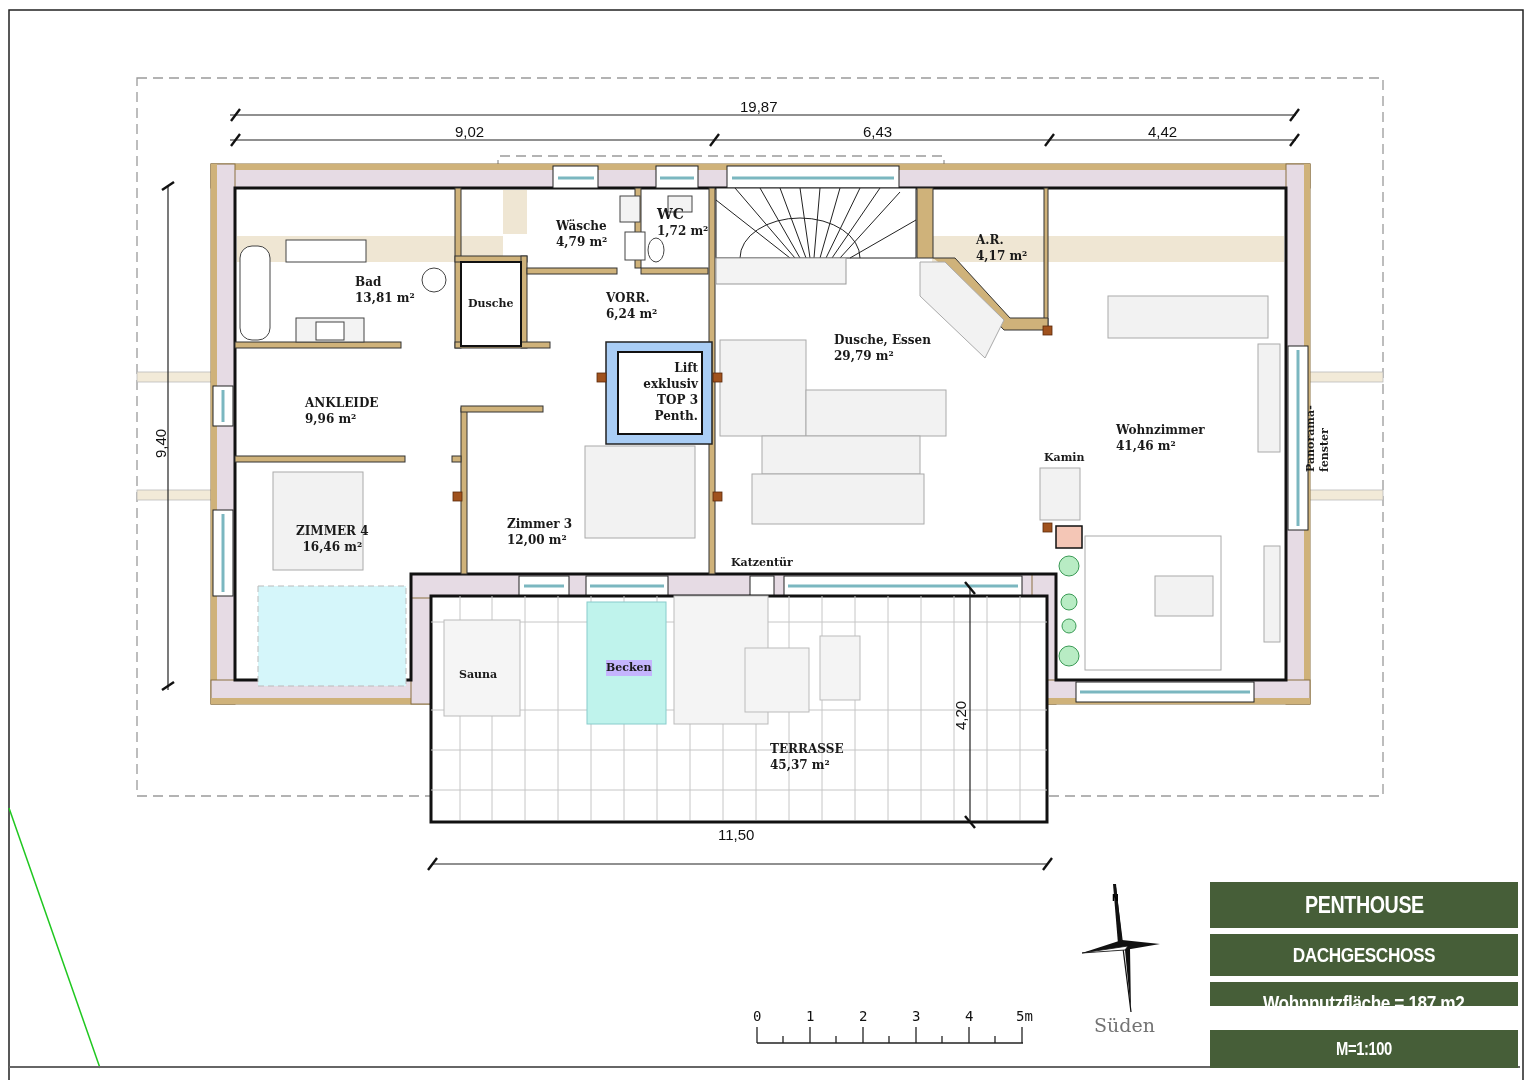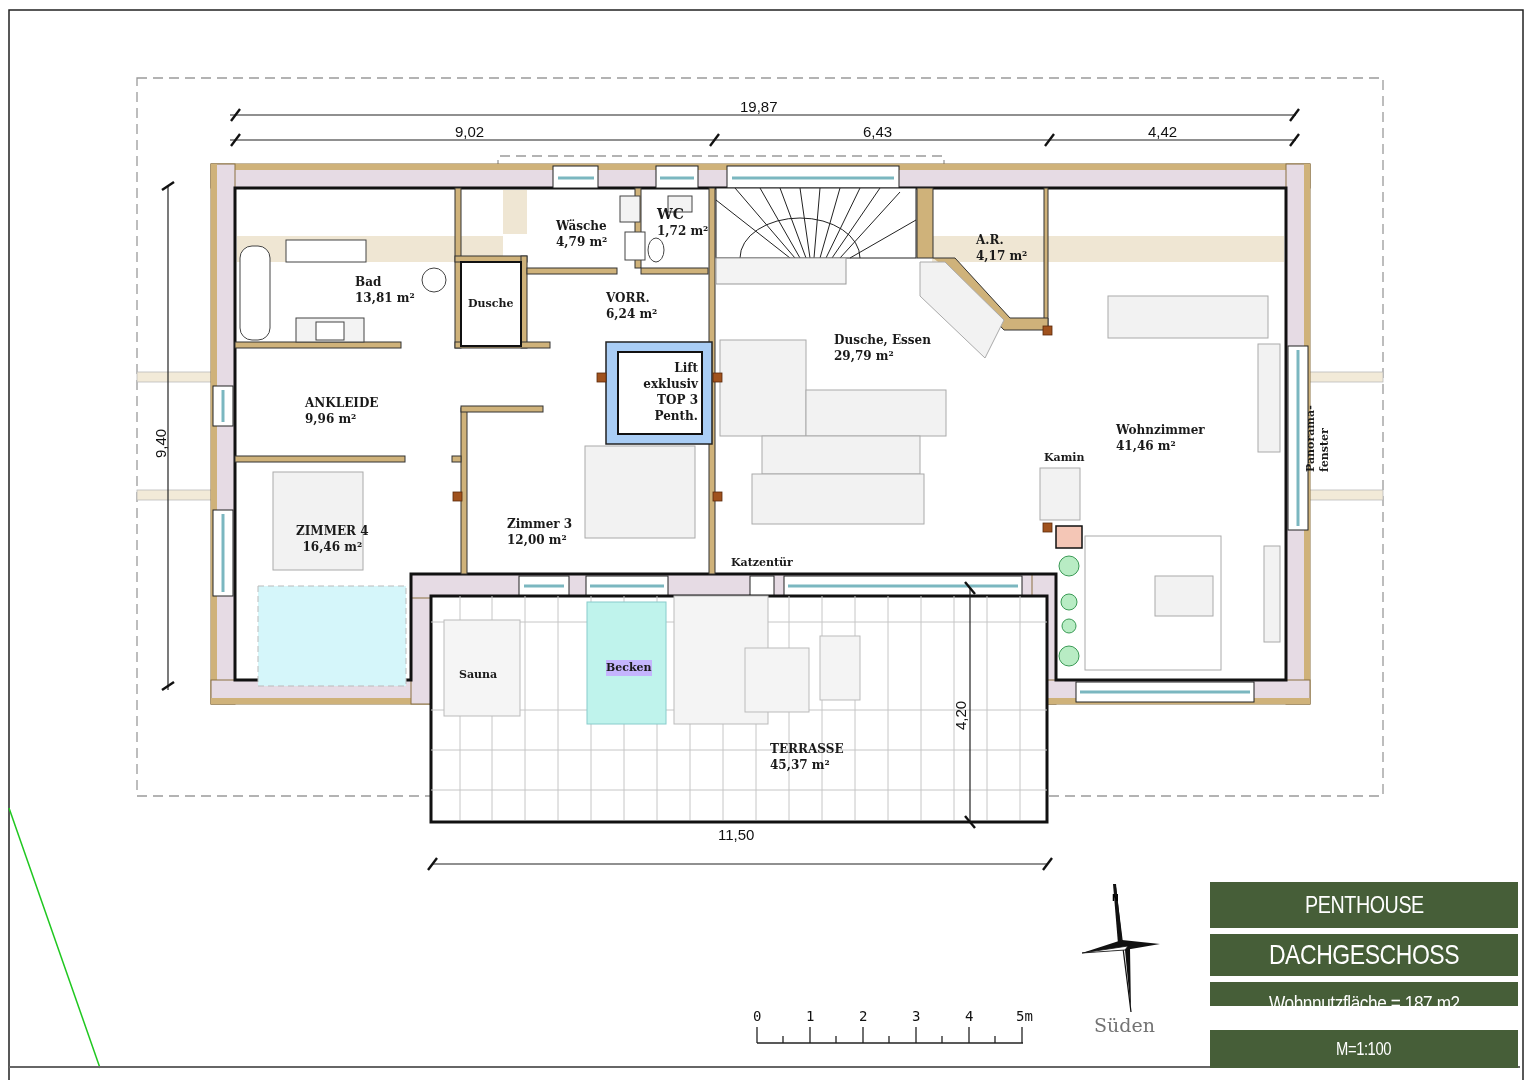--- a/index.html
+++ b/index.html
@@ -1,20 +1,20 @@
 <!DOCTYPE html>
 <html><head>
 <meta charset="utf-8">
 <style>
   html,body{margin:0;padding:0;background:#fff;}
   body{width:1532px;height:1080px;position:relative;overflow:hidden;font-family:"DejaVu Serif",serif;}
   #plan{position:absolute;left:0;top:0;}
   .lbl{position:absolute;font-family:"DejaVu Serif",serif;font-weight:bold;font-size:12px;color:#1a1a1a;line-height:16px;white-space:nowrap;}
   .dim{position:absolute;font-family:"Liberation Sans",sans-serif;font-size:15px;color:#111;white-space:nowrap;}
-  .panel{position:absolute;left:1210px;width:308px;background:#465e38;color:#fff;font-family:"Liberation Sans",sans-serif;font-weight:normal;text-align:center;letter-spacing:-0.5px;transform-origin:center;}
+  .panel{position:absolute;left:1210px;width:308px;background:#465e38;color:#fff;font-family:"Liberation Sans",sans-serif;font-weight:bold;text-align:center;letter-spacing:-0.5px;transform-origin:center;}
   .panel span{display:inline-block;transform:scaleX(0.82);}
   .scale-num{position:absolute;font-family:"DejaVu Sans Mono",monospace;font-size:14px;color:#111;}
   .rot{transform:rotate(-90deg);transform-origin:left top;}
 </style>
 </head>
 <body>
 
 <svg id="plan" width="1532" height="1080" viewBox="0 0 1532 1080" xmlns="http://www.w3.org/2000/svg">
 
   <rect x="9" y="10" width="1514" height="1078" fill="none" stroke="#222" stroke-width="1.5"></rect>
@@ -286,15 +286,15 @@
 <div class="scale-num" style="left:806px;top:1008px;">1</div>
 <div class="scale-num" style="left:859px;top:1008px;">2</div>
 <div class="scale-num" style="left:912px;top:1008px;">3</div>
 <div class="scale-num" style="left:965px;top:1008px;">4</div>
 <div class="scale-num" style="left:1016px;top:1008px;">5m</div>
 
 <div style="position:absolute;left:1112px;top:894px;font-family:'DejaVu Sans',sans-serif;font-size:8px;font-weight:bold;">N</div>
 <div style="position:absolute;left:1094px;top:1014px;font-family:'DejaVu Serif',serif;font-size:19px;color:#737373;">Süden</div>
 
 <div class="panel" style="top:882px;height:46px;line-height:46px;font-size:24px;"><span>PENTHOUSE</span></div>
-<div class="panel" style="top:934px;height:42px;line-height:42px;font-size:28px;"><span>DACHGESCHOSS</span></div>
+<div class="panel" style="top:934px;height:42px;line-height:42px;font-size:21px;"><span>DACHGESCHOSS</span></div>
 <div class="panel" style="top:982px;height:24px;line-height:42px;font-size:21px;"><span>Wohnnutzfläche = 187 m2</span></div>
 <div class="panel" style="top:1030px;height:38px;line-height:38px;font-size:18px;"><span>M=1:100</span></div>
 
 </body></html>

